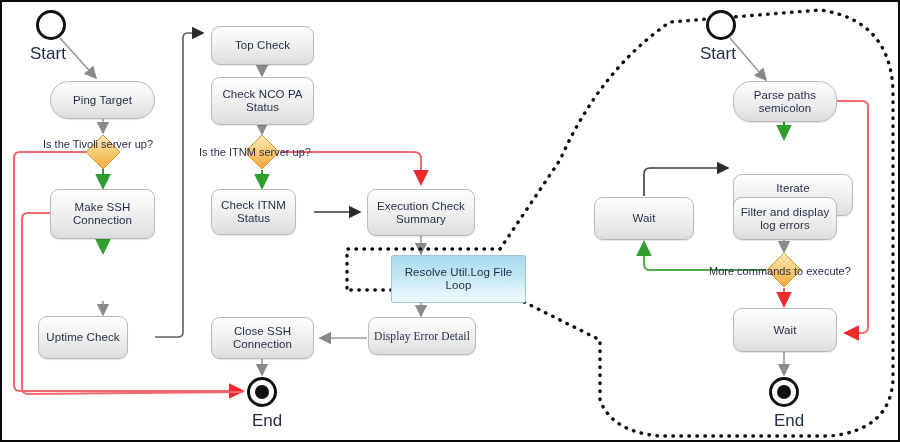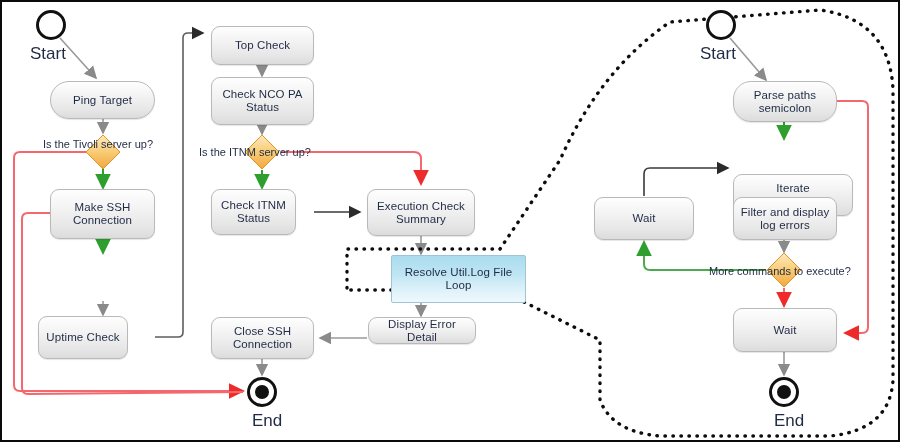--- a/index.html
+++ b/index.html
@@ -160,21 +160,21 @@
 
   <div class="node" style="left:367px;top:189px;width:108px;height:47px;">
     <span>Execution Check
 Summary</span>
   </div>
 
   <div class="node loopnode" style="left:355px;top:255px;width:135px;height:48px;margin-left:36px;">
     <span>Resolve Util.Log File Loop</span>
   </div>
 
-  <div class="node" style="left:368px;top:317px;width:108px;height:27px;">
+  <div class="node" style="left:368px;top:317px;width:108px;height:38px;font-family:Liberation Serif, serif;">
     <span>Display Error Detail</span>
   </div>
 
   <div class="node" style="left:211px;top:317px;width:103px;height:42px;">
     <span>Close SSH
 Connection</span>
   </div>
 
   <div class="endnode" style="left:247px;top:377px;width:30px;height:30px;">
       <i></i>

